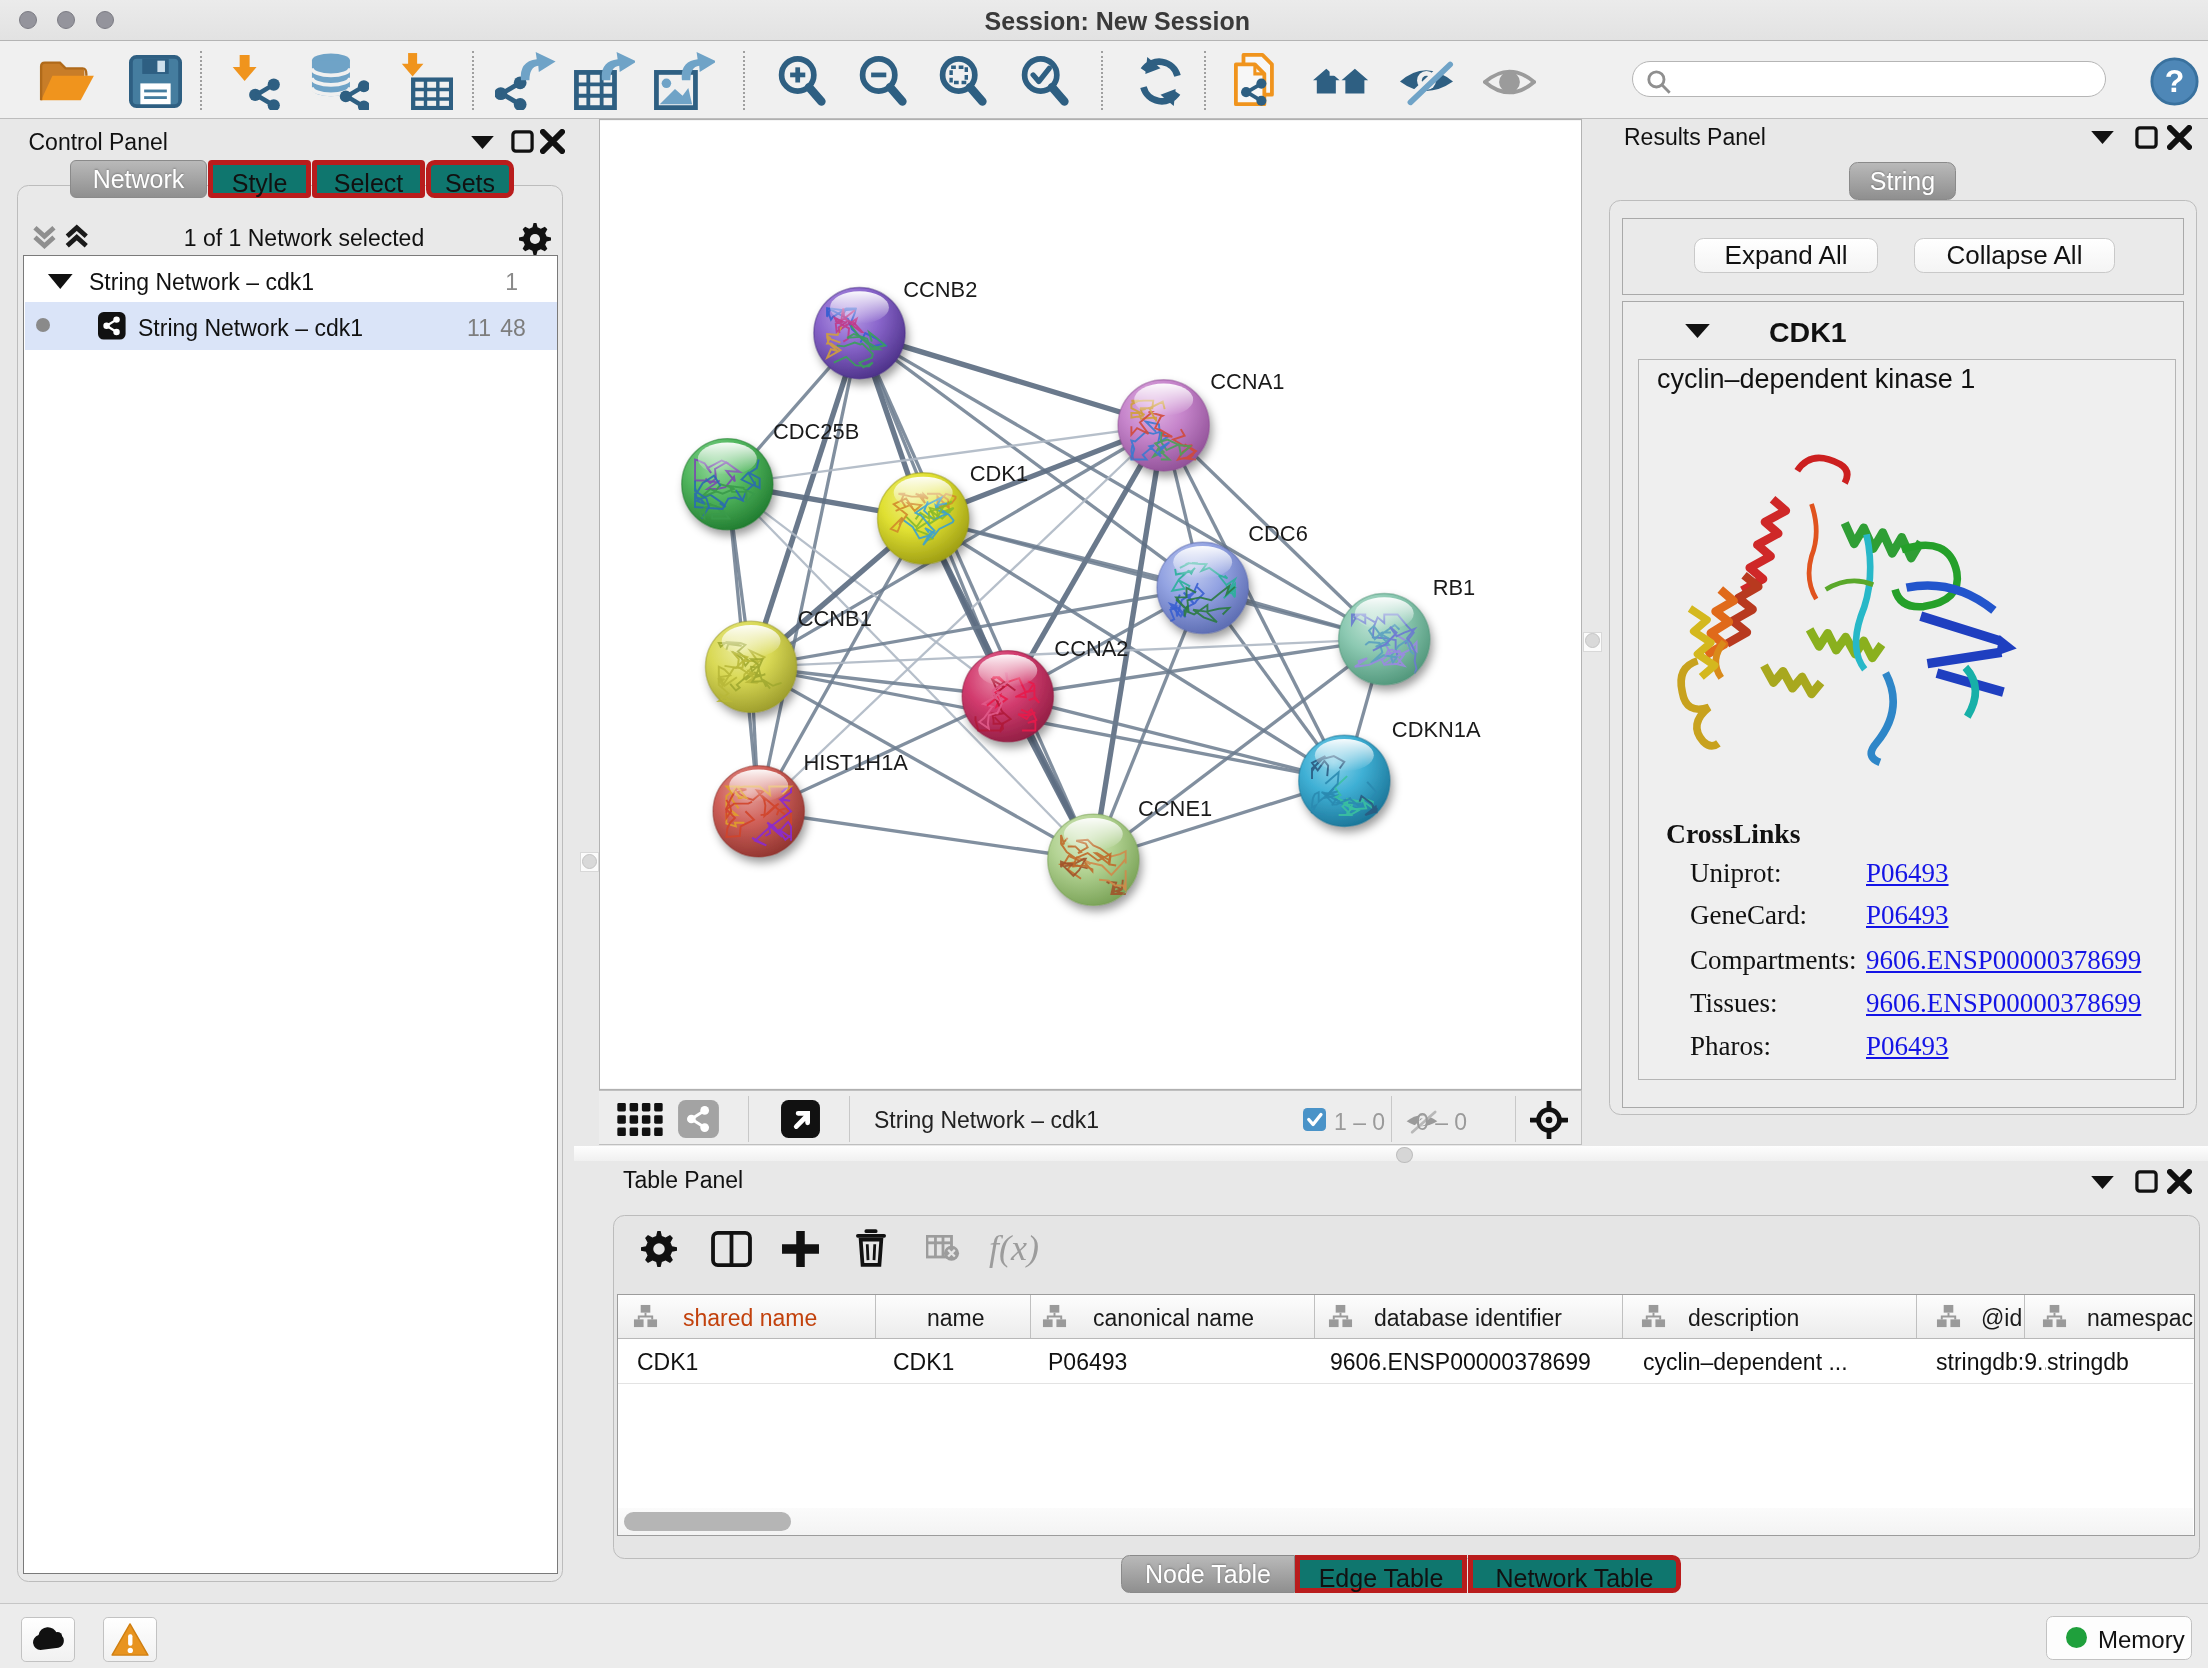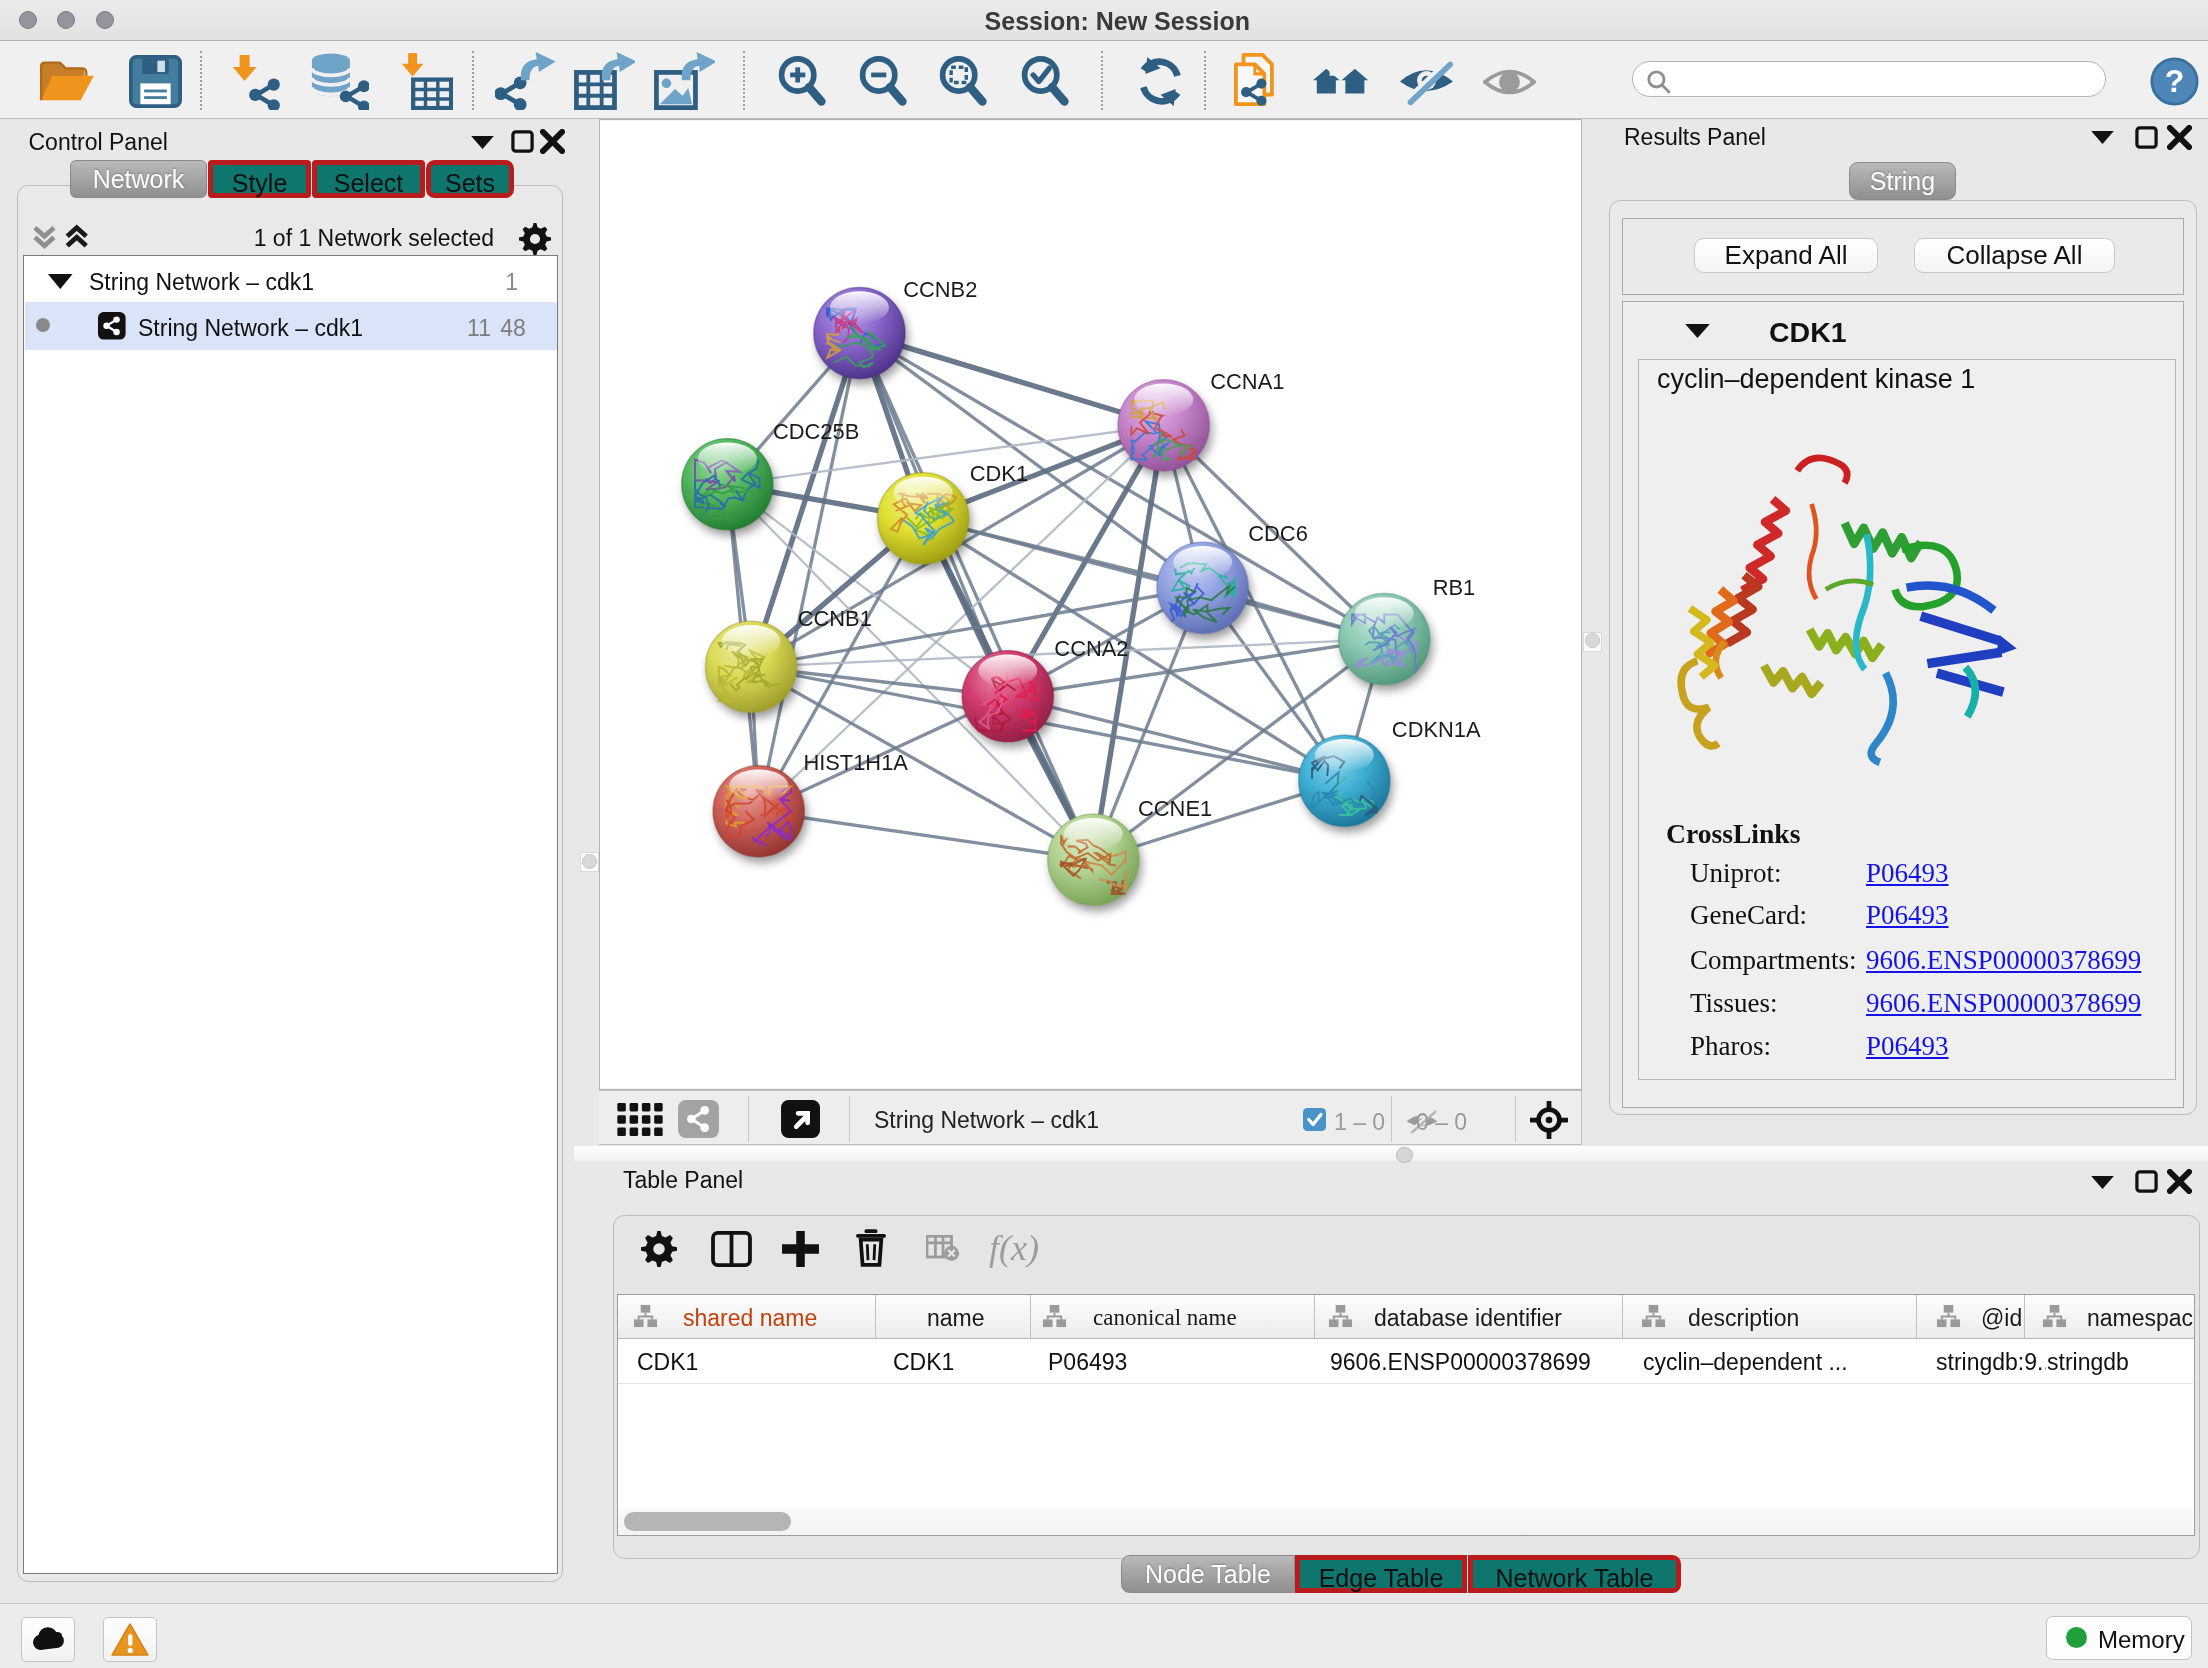--- a/index.html
+++ b/index.html
@@ -245,21 +245,21 @@
 <svg class="abs" style="left:32px;top:224px" width="61px" height="28.5" viewBox="0 0 64 30">
     <g fill="none" stroke="#8f8f8f" stroke-width="5">
       <path d="M3 4 L13 13 L23 4"></path>
       <path d="M3 14 L13 23 L23 14"></path>
     </g>
     <g fill="none" stroke="#1a1a1a" stroke-width="5">
       <path d="M37 13 L47 4 L57 13"></path>
       <path d="M37 23 L47 14 L57 23"></path>
     </g>
   </svg>
-<div class="abs" style="left:114px;top:225px;width:380px;text-align:right;font-size:23px;color:#111">1 of 1 Network selected</div>
+<div class="abs" style="left:114px;top:225px;width:380px;text-align:center;font-size:23px;color:#111">1 of 1 Network selected</div>
 <svg class="abs" style="left:519px;top:223px" width="32" height="32" viewBox="0 0 44 44">
     <path fill="#111" d="M20 0 L24 0 L25.5 6 L30 8 L35.5 5 L39 8.5 L36 14 L38 18.5 L44 20 L44 24 L38 25.5 L36 30 L39 35.5 L35.5 39 L30 36 L25.5 38 L24 44 L20 44 L18.5 38 L14 36 L8.5 39 L5 35.5 L8 30 L6 25.5 L0 24 L0 20 L6 18.5 L8 14 L5 8.5 L8.5 5 L14 8 L18.5 6 "></path>
     <circle cx="22" cy="22" r="7" fill="#e9e9e9"></circle>
   </svg>
 <div class="whitebox" style="left:23px;top:255px;width:535px;height:1319px"></div>
 <svg class="abs" style="left:46px;top:272px" width="28.5" height="19" viewBox="0 0 30 20">
     <path d="M2 2 L28 2 L15 18 Z" fill="#111"></path>
   </svg>
 <div class="abs" style="left:89px;top:269px;font-size:23px;color:#111">String Network – cdk1</div>
 <div class="abs" style="left:476px;top:269px;width:42px;text-align:right;font-size:23px;color:#8a8a8a">1</div>
@@ -685,21 +685,21 @@
     <path d="M13 9 L13 13 M6 16 L6 13 L20 13 L20 16" fill="none" stroke="#9a9a9a" stroke-width="2"></path>
   </svg>
 <div class="abs" style="left:683px;top:1305px;font-size:23px;color:#c2410c;text-align:right;">shared name</div>
 <div class="abs" style="left:927px;top:1305px;font-size:23px;color:#1a1a1a;">name</div>
 <svg class="abs" style="left:1042px;top:1304px" width="25" height="25" viewBox="0 0 26 26">
     <rect x="8" y="1" width="10" height="8" fill="#9a9a9a"></rect>
     <rect x="1" y="16" width="10" height="8" fill="#9a9a9a"></rect>
     <rect x="15" y="16" width="10" height="8" fill="#9a9a9a"></rect>
     <path d="M13 9 L13 13 M6 16 L6 13 L20 13 L20 16" fill="none" stroke="#9a9a9a" stroke-width="2"></path>
   </svg>
-<div class="abs" style="left:1093px;top:1305px;font-size:23px;color:#1a1a1a;font-family:Liberation Serif, serif;">canonical name</div>
+<div class="abs" style="left:1093px;top:1305px;font-size:23px;color:#1a1a1a;">canonical name</div>
 <svg class="abs" style="left:1328px;top:1304px" width="25" height="25" viewBox="0 0 26 26">
     <rect x="8" y="1" width="10" height="8" fill="#9a9a9a"></rect>
     <rect x="1" y="16" width="10" height="8" fill="#9a9a9a"></rect>
     <rect x="15" y="16" width="10" height="8" fill="#9a9a9a"></rect>
     <path d="M13 9 L13 13 M6 16 L6 13 L20 13 L20 16" fill="none" stroke="#9a9a9a" stroke-width="2"></path>
   </svg>
 <div class="abs" style="left:1374px;top:1305px;font-size:23px;color:#1a1a1a;">database identifier</div>
 <svg class="abs" style="left:1641px;top:1304px" width="25" height="25" viewBox="0 0 26 26">
     <rect x="8" y="1" width="10" height="8" fill="#9a9a9a"></rect>
     <rect x="1" y="16" width="10" height="8" fill="#9a9a9a"></rect>

